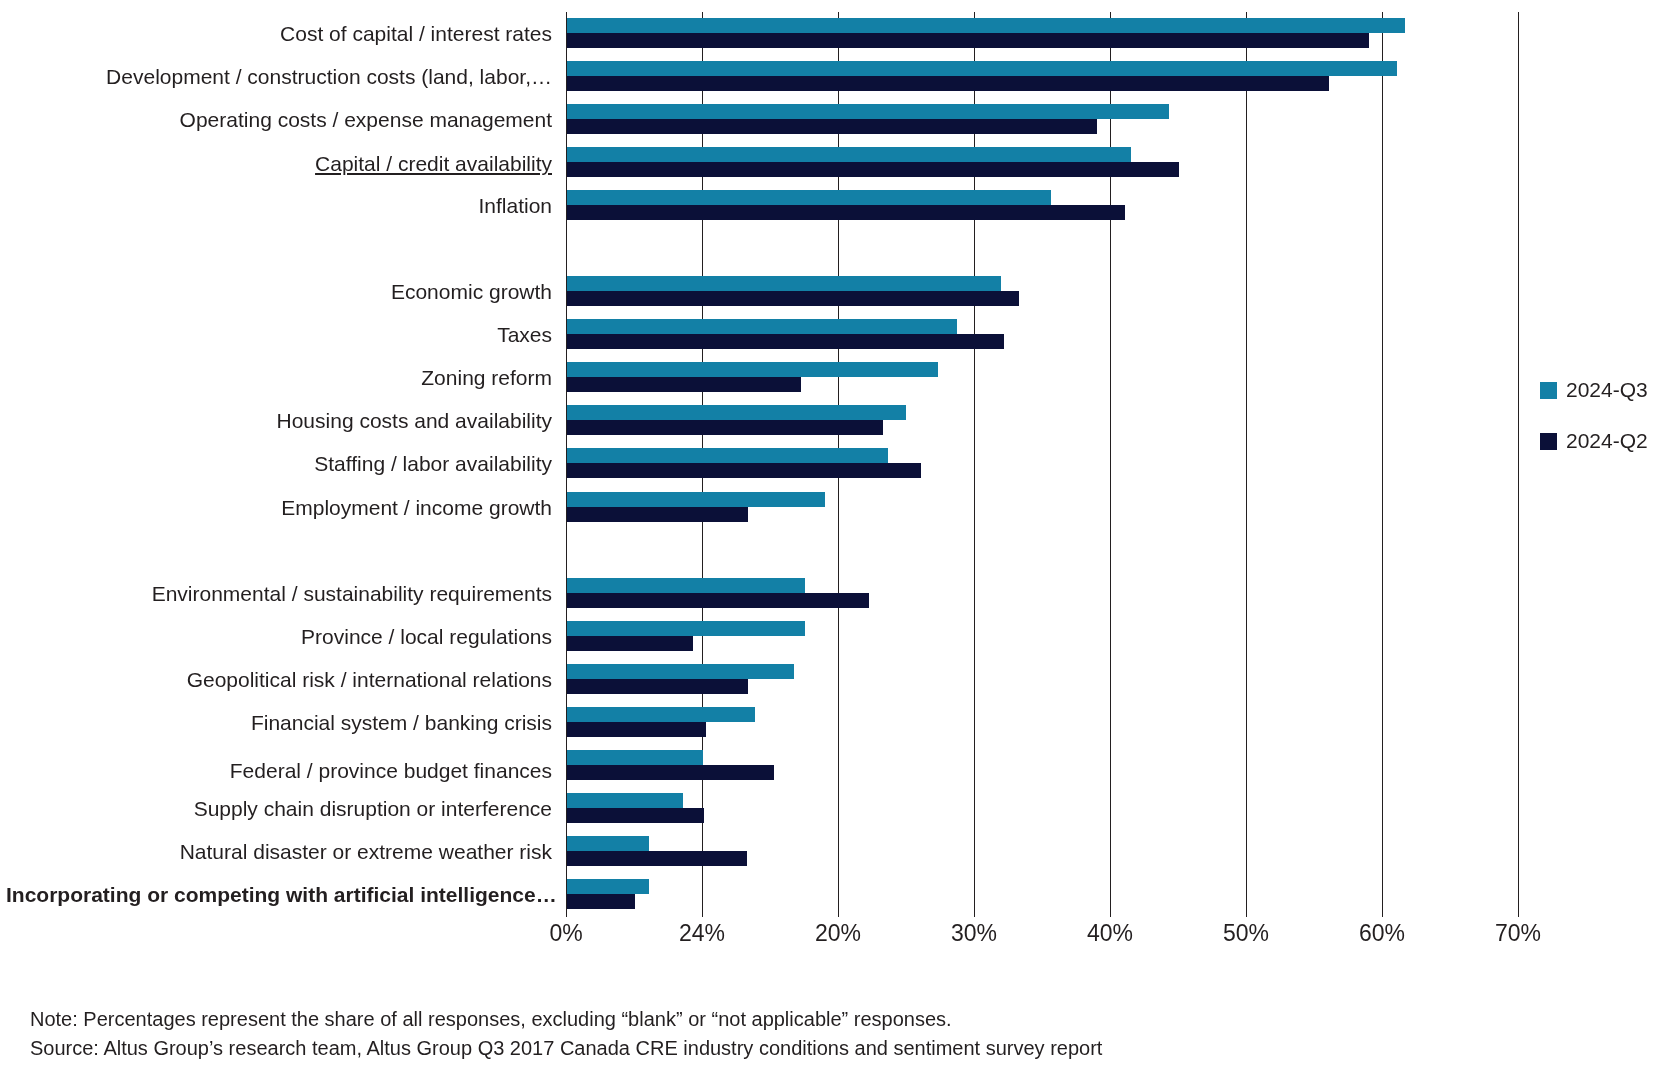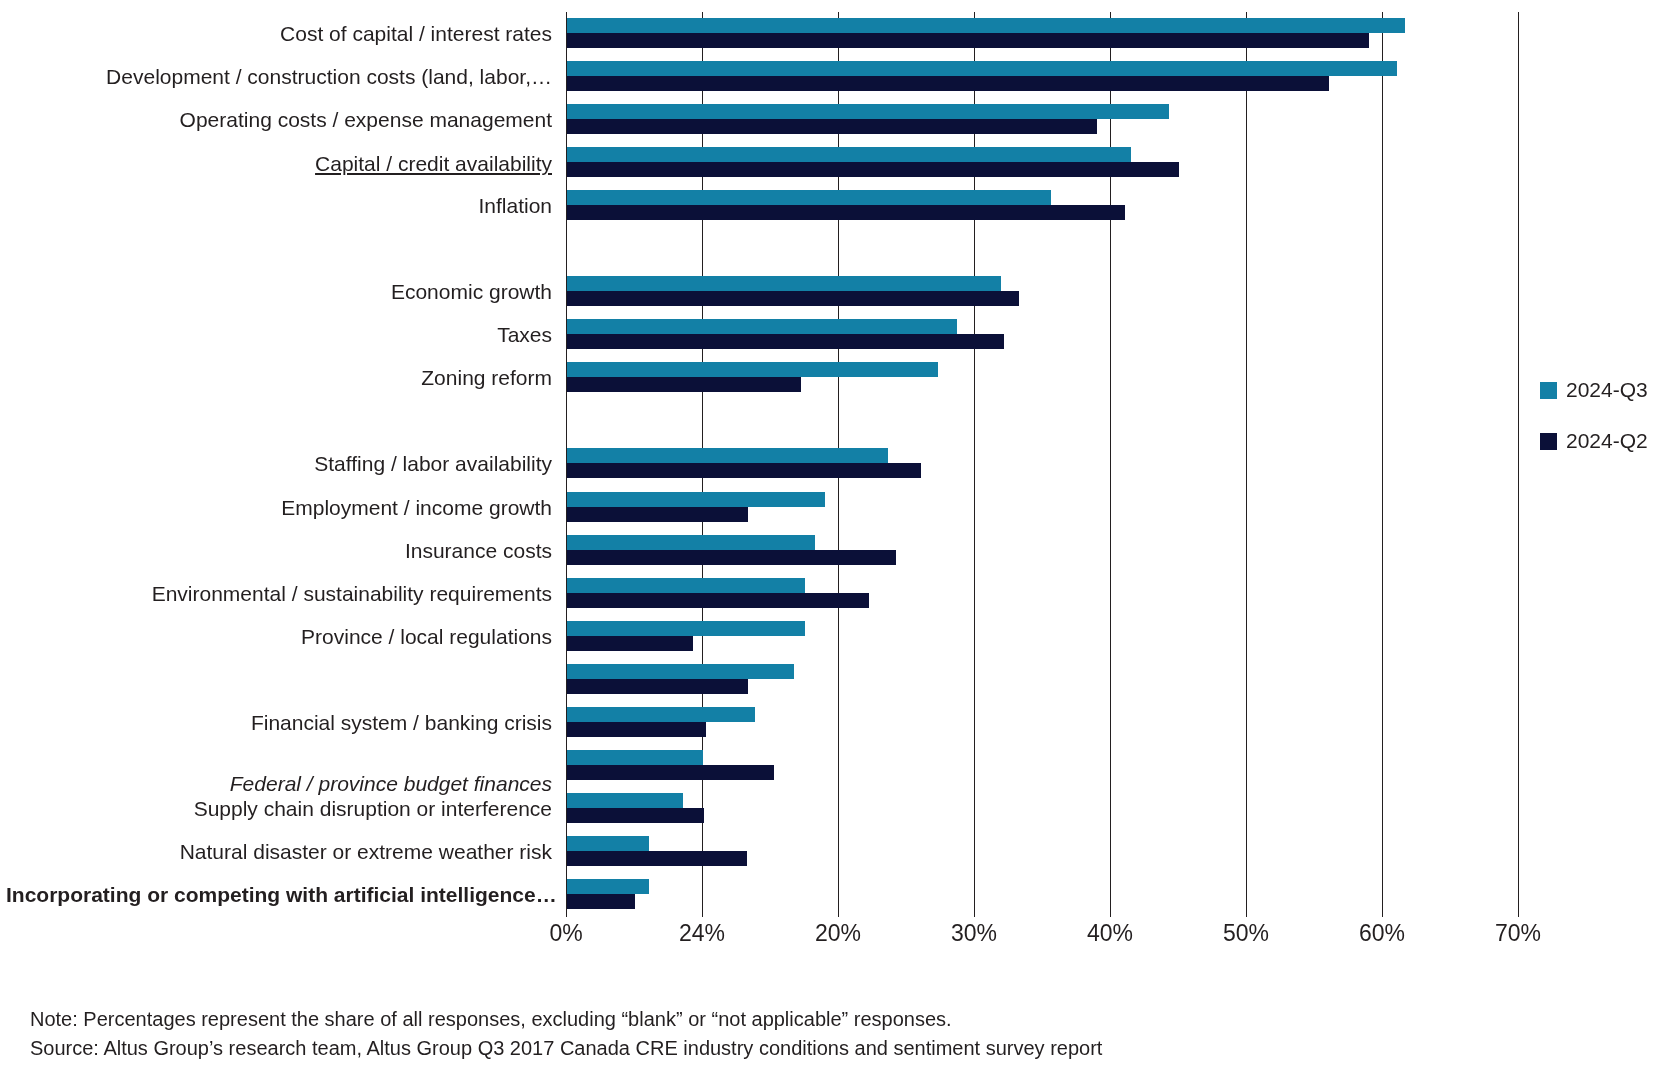--- a/index.html
+++ b/index.html
@@ -202,70 +202,71 @@
           <div class="bar q2" title="2024-Q2: 32.1%" style="width: 436.56px; background: rgb(11, 16, 56);"></div>
         </div>
       </div>
       <div class="row" style="top: 344.762px; height: 43.0952px;">
         <div class="cat-label" style="top: 10.5476px;">Zoning reform</div>
         <div class="bars" style="top: 5.54762px;">
           <div class="bar q3" title="2024-Q3: 27.3%" style="width: 371.28px; background: rgb(19, 128, 166);"></div>
           <div class="bar q2" title="2024-Q2: 17.2%" style="width: 233.92px; background: rgb(11, 16, 56);"></div>
         </div>
       </div>
+      <div class="row" style="top: 387.857px; height: 43.0952px;">
+        <div class="cat-label" style="top: 10.5476px;">Housing costs and availability</div>
+        <div class="bars" style="top: 5.54762px;">
+          <div class="bar q3" title="2024-Q3: 24.9%" style="width: 338.64px; background: rgb(19, 128, 166);"></div>
+          <div class="bar q2" title="2024-Q2: 23.2%" style="width: 315.52px; background: rgb(11, 16, 56);"></div>
+        </div>
+      </div>
       <div class="row" style="top: 430.952px; height: 43.0952px;">
         <div class="cat-label" style="top: 10.5476px;">Staffing / labor availability</div>
         <div class="bars" style="top: 5.54762px;">
           <div class="bar q3" title="2024-Q3: 23.6%" style="width: 320.96px; background: rgb(19, 128, 166);"></div>
           <div class="bar q2" title="2024-Q2: 26%" style="width: 353.6px; background: rgb(11, 16, 56);"></div>
         </div>
       </div>
       <div class="row" style="top: 474.048px; height: 43.0952px;">
         <div class="cat-label" style="top: 10.5476px;">Employment / income growth</div>
         <div class="bars" style="top: 5.54762px;">
           <div class="bar q3" title="2024-Q3: 19%" style="width: 258.4px; background: rgb(19, 128, 166);"></div>
           <div class="bar q2" title="2024-Q2: 13.3%" style="width: 180.88px; background: rgb(11, 16, 56);"></div>
         </div>
       </div>
-      <div class="row" style="top: 517.143px; height: 43.0952px;">
-        <div class="cat-label" style="top: 10.5476px;">Insurance costs</div>
-        <div class="bars" style="top: 5.54762px;">
-          <div class="bar q3" title="2024-Q3: 18.2%" style="width: 247.52px; background: rgb(19, 128, 166);"></div>
-          <div class="bar q2" title="2024-Q2: 24.2%" style="width: 329.12px; background: rgb(11, 16, 56);"></div>
-        </div>
-      </div>
       <div class="row" style="top: 560.238px; height: 43.0952px;">
         <div class="cat-label" style="top: 10.5476px;">Environmental / sustainability requirements</div>
         <div class="bars" style="top: 5.54762px;">
           <div class="bar q3" title="2024-Q3: 17.5%" style="width: 238px; background: rgb(19, 128, 166);"></div>
           <div class="bar q2" title="2024-Q2: 22.2%" style="width: 301.92px; background: rgb(11, 16, 56);"></div>
         </div>
       </div>
       <div class="row" style="top: 603.333px; height: 43.0952px;">
         <div class="cat-label" style="top: 10.5476px;">Province / local regulations</div>
         <div class="bars" style="top: 5.54762px;">
           <div class="bar q3" title="2024-Q3: 17.5%" style="width: 238px; background: rgb(19, 128, 166);"></div>
           <div class="bar q2" title="2024-Q2: 9.3%" style="width: 126.48px; background: rgb(11, 16, 56);"></div>
         </div>
       </div>
       <div class="row" style="top: 646.429px; height: 43.0952px;">
+        <div class="cat-label" style="top: 10.5476px;">Geopolitical risk / international relations</div>
         <div class="bars" style="top: 5.54762px;">
           <div class="bar q3" title="2024-Q3: 16.7%" style="width: 227.12px; background: rgb(19, 128, 166);"></div>
           <div class="bar q2" title="2024-Q2: 13.3%" style="width: 180.88px; background: rgb(11, 16, 56);"></div>
         </div>
       </div>
       <div class="row" style="top: 689.524px; height: 43.0952px;">
         <div class="cat-label" style="top: 10.5476px;">Financial system / banking crisis</div>
         <div class="bars" style="top: 5.54762px;">
           <div class="bar q3" title="2024-Q3: 13.8%" style="width: 187.68px; background: rgb(19, 128, 166);"></div>
           <div class="bar q2" title="2024-Q2: 10.2%" style="width: 138.72px; background: rgb(11, 16, 56);"></div>
         </div>
       </div>
       <div class="row" style="top: 732.619px; height: 43.0952px;">
-        <div class="cat-label" style="top: 28px; font-style: italic;">Federal / province budget finances</div>
+        <div class="cat-label" style="top: 15px;">Federal / province budget finances</div>
         <div class="bars" style="top: 5.54762px;">
           <div class="bar q3" title="2024-Q3: 10%" style="width: 136px; background: rgb(19, 128, 166);"></div>
           <div class="bar q2" title="2024-Q2: 15.2%" style="width: 206.72px; background: rgb(11, 16, 56);"></div>
         </div>
       </div>
       <div class="row" style="top: 818.81px; height: 43.0952px;">
         <div class="cat-label" style="top: 10.5476px;">Natural disaster or extreme weather risk</div>
         <div class="bars" style="top: 5.54762px;">
           <div class="bar q3" title="2024-Q3: 6%" style="width: 81.6px; background: rgb(19, 128, 166);"></div>
           <div class="bar q2" title="2024-Q2: 13.2%" style="width: 179.52px; background: rgb(11, 16, 56);"></div>

